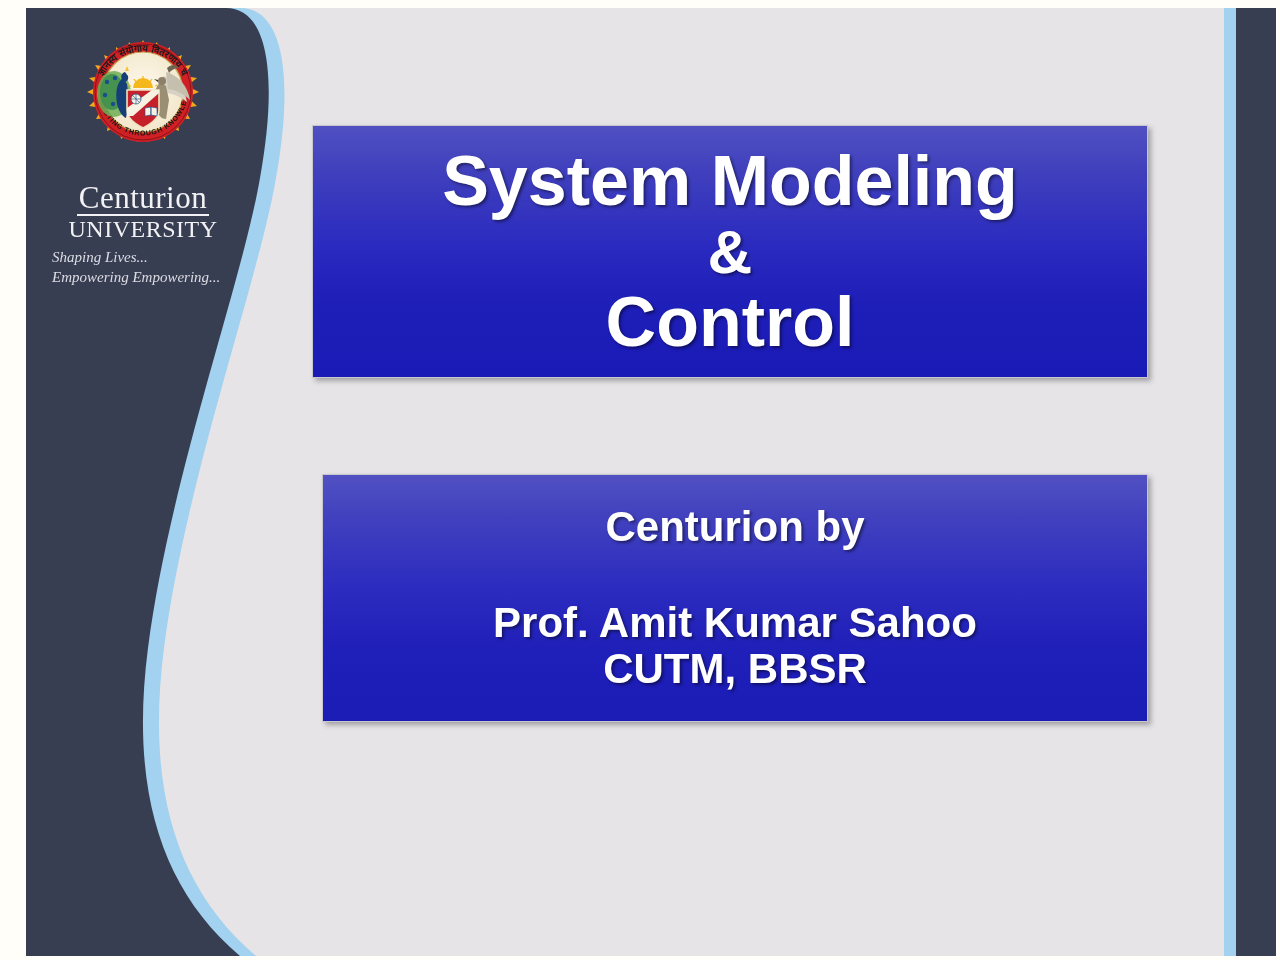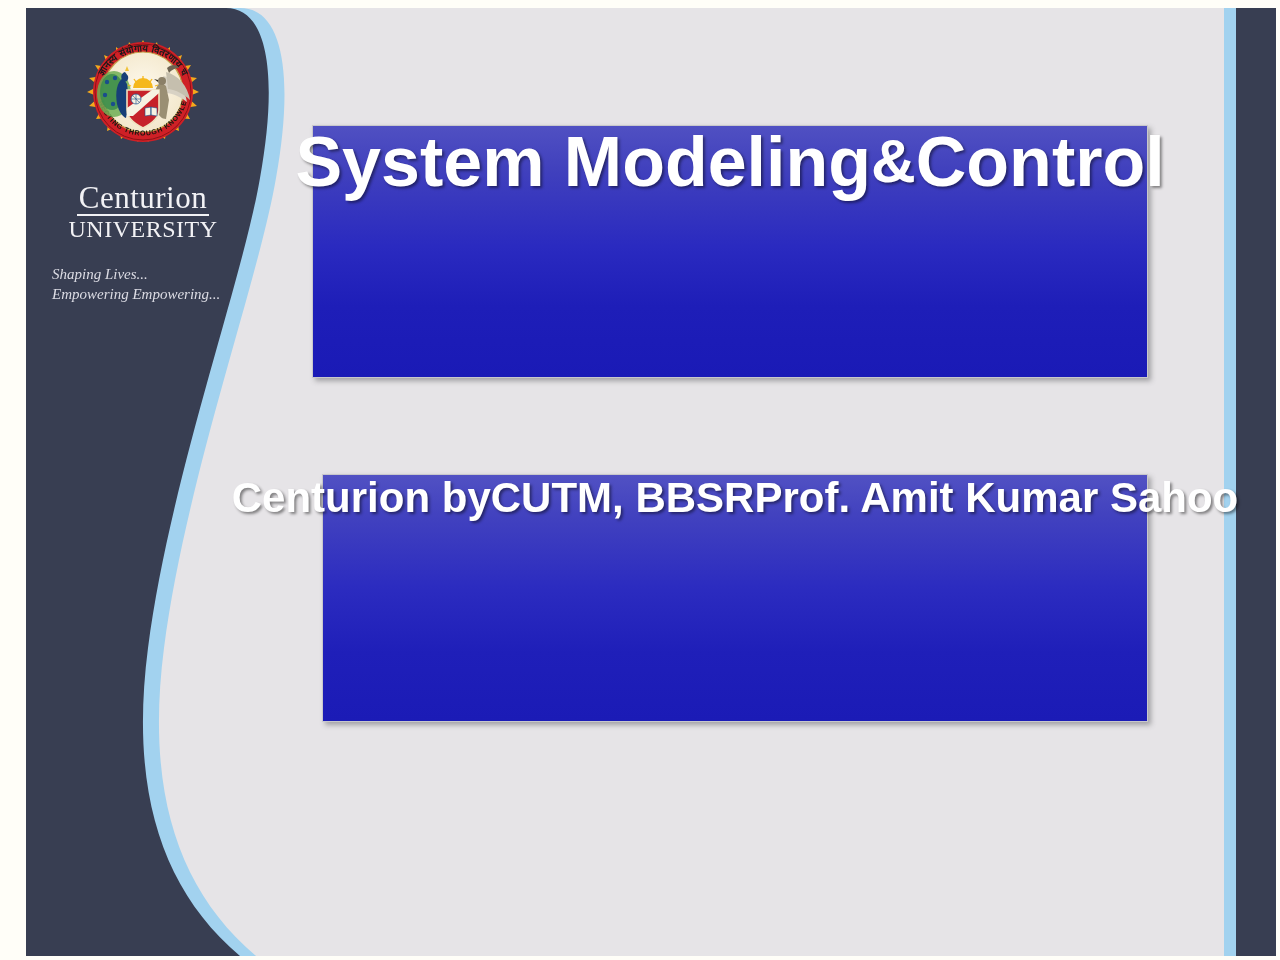--- a/index.html
+++ b/index.html
@@ -76,33 +76,33 @@
   }
   .logo-tag1, .logo-tag2 {
     color:#dcdce4;
     font-family:"Liberation Serif", serif;
     font-style:italic;
     font-size:15px;
     line-height:1.32;
     text-align:left;
     margin-left:4px;
   }
-  .logo-tag1 { margin-top:23px; }
+  .logo-tag1 { margin-top:6px; }
 
   
   .box {
     position:absolute;
     color:#ffffff;
     text-align:center;
     font-weight:bold;
     border:1px solid #c8c8cc;
     box-shadow:3px 3px 5px rgba(80,80,85,0.45);
     z-index:5;
     display:flex;
-    flex-direction:row;
+    flex-direction:column;
     justify-content:center;
   }
 
   .title-box {
     left:312px; top:125px;
     width:836px; height:253px;
     background:linear-gradient(180deg,#5050c2 0%, #4040bd 18%, #2a2ac0 48%, #1e1eb8 72%, #1a1ab6 100%);
   }
   .title-line {
     font-size:70px;
@@ -248,17 +248,17 @@
 
   <div class="box title-box">
     <div class="title-line">System Modeling</div>
     <div class="title-amp">&amp;</div>
     <div class="title-line">Control</div>
   </div>
 
   <div class="box sub-box">
     <div class="sub-line">Centurion by</div>
     <div class="sub-gap"></div>
+    <div class="sub-line">Prof. Amit Kumar Sahoo</div>
     <div class="sub-line">CUTM, BBSR</div>
-    <div class="sub-line">Prof. Amit Kumar Sahoo</div>
   </div>
 
 </div>
 
 </body></html>

